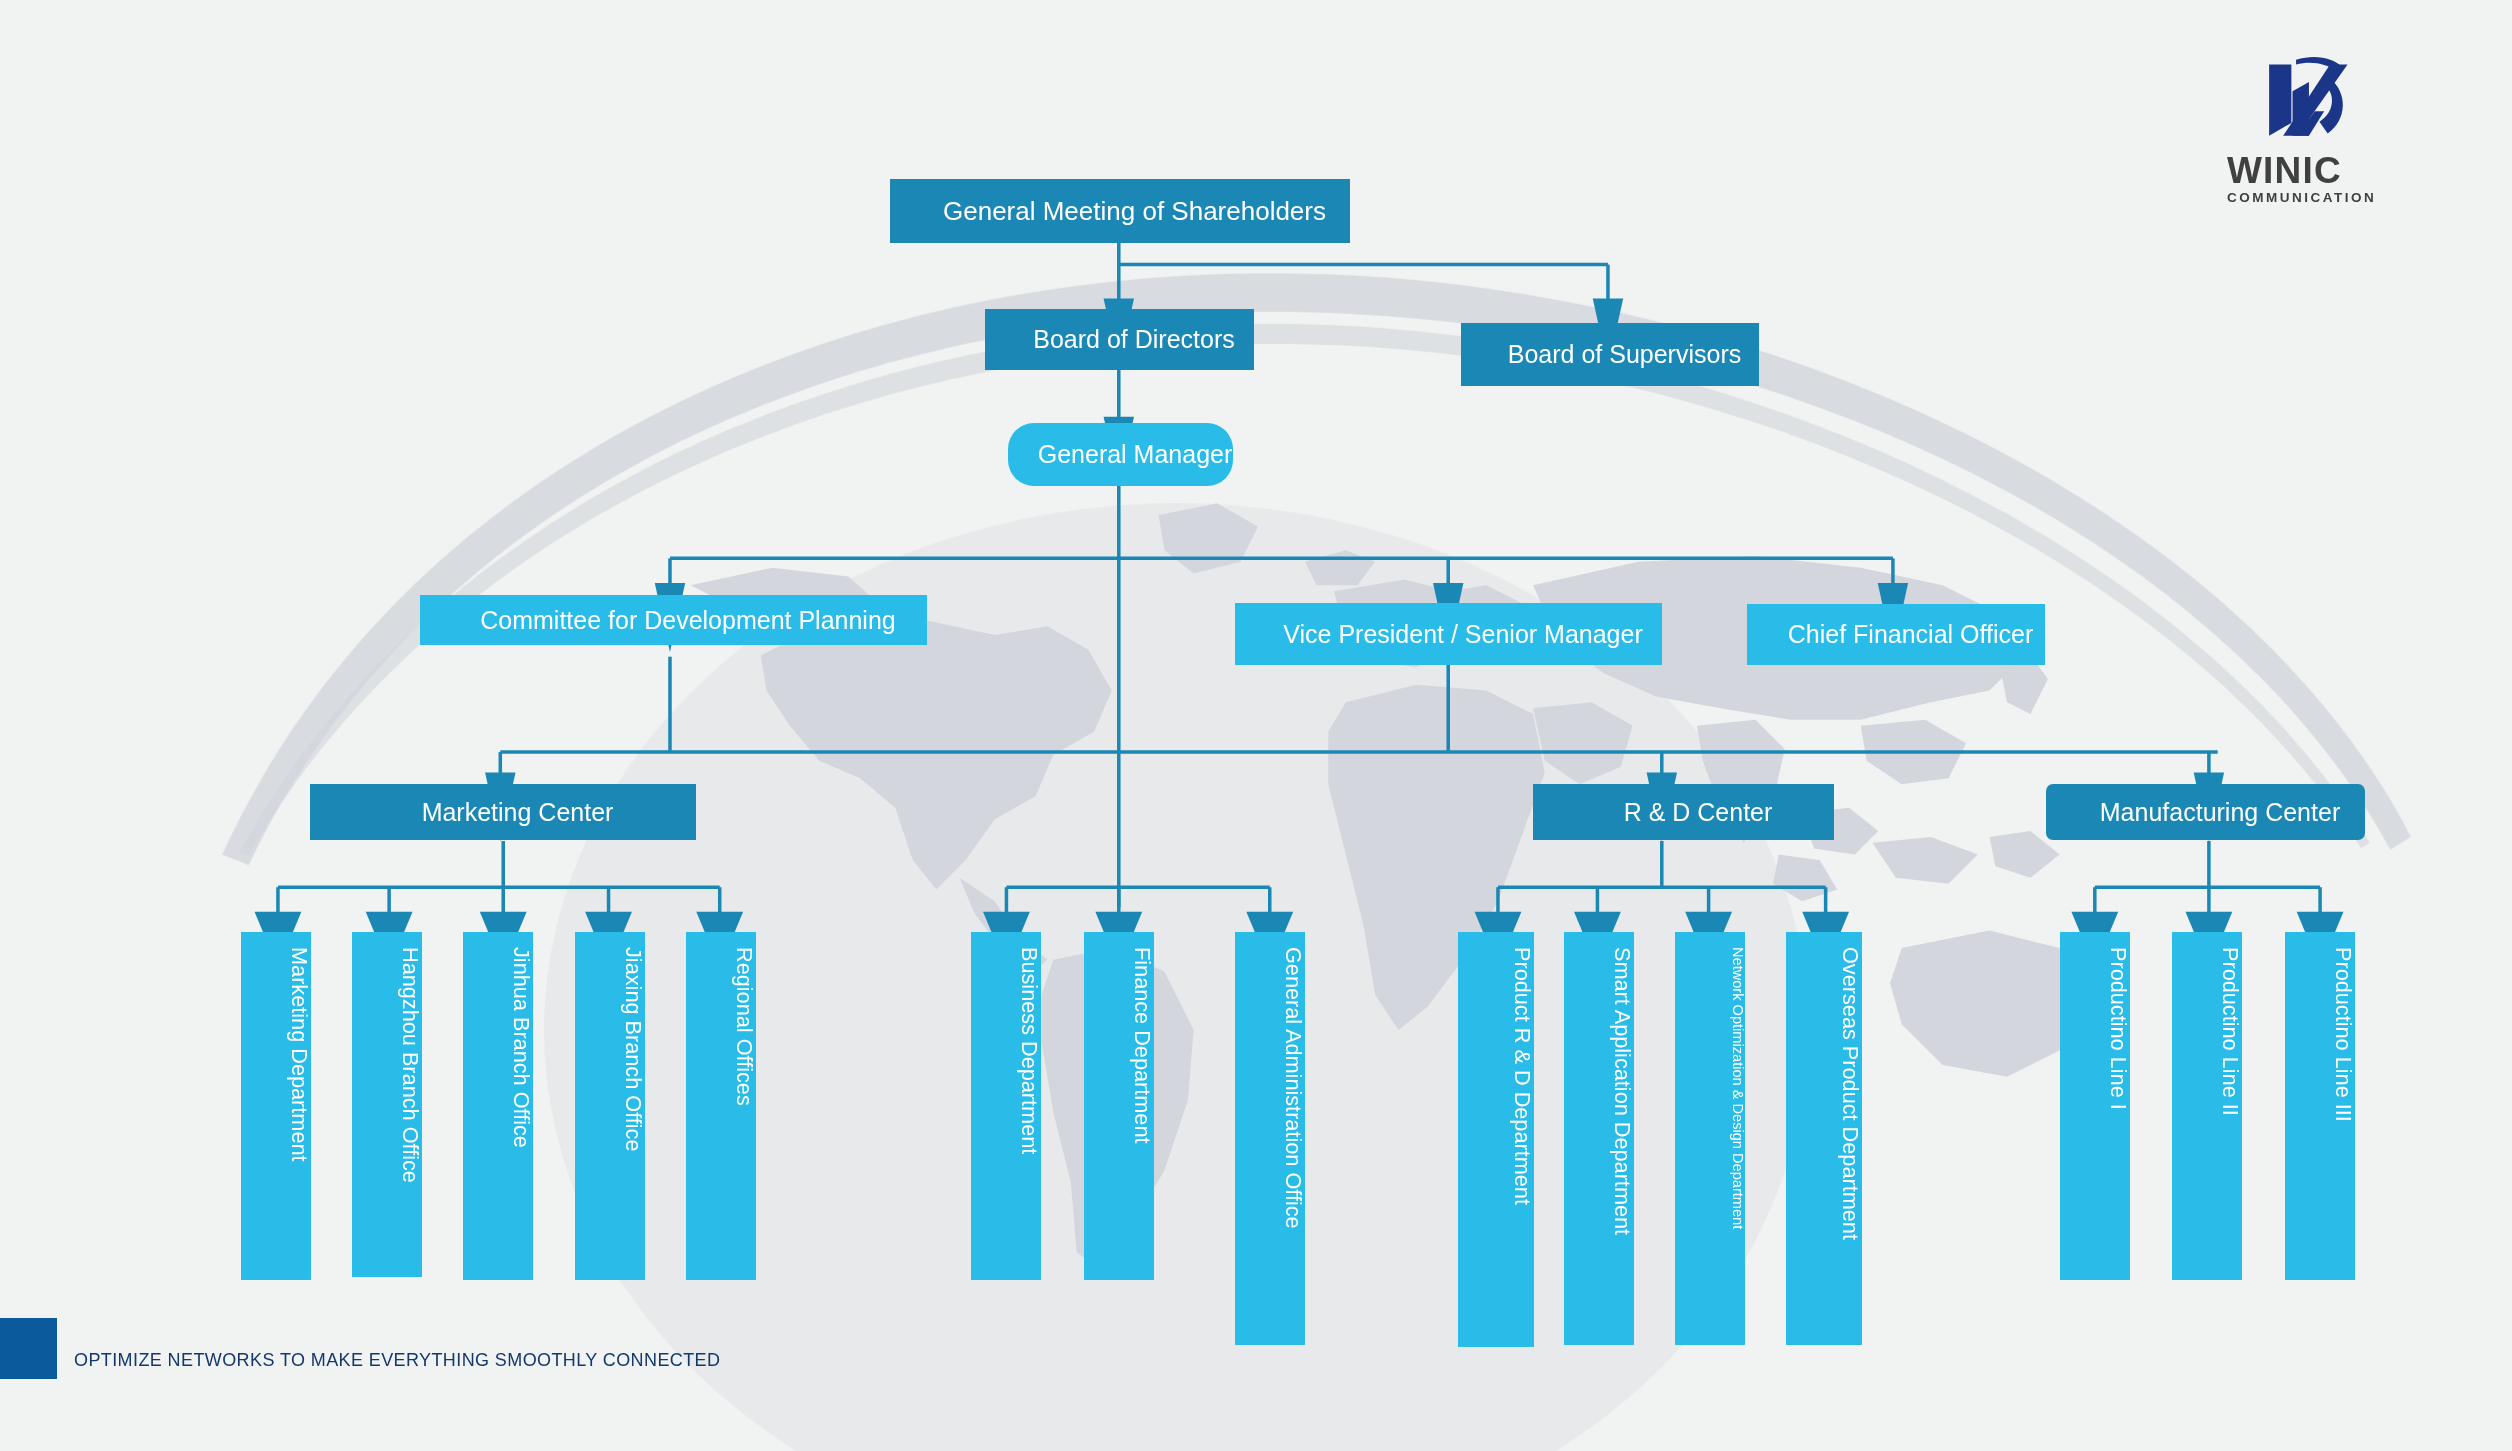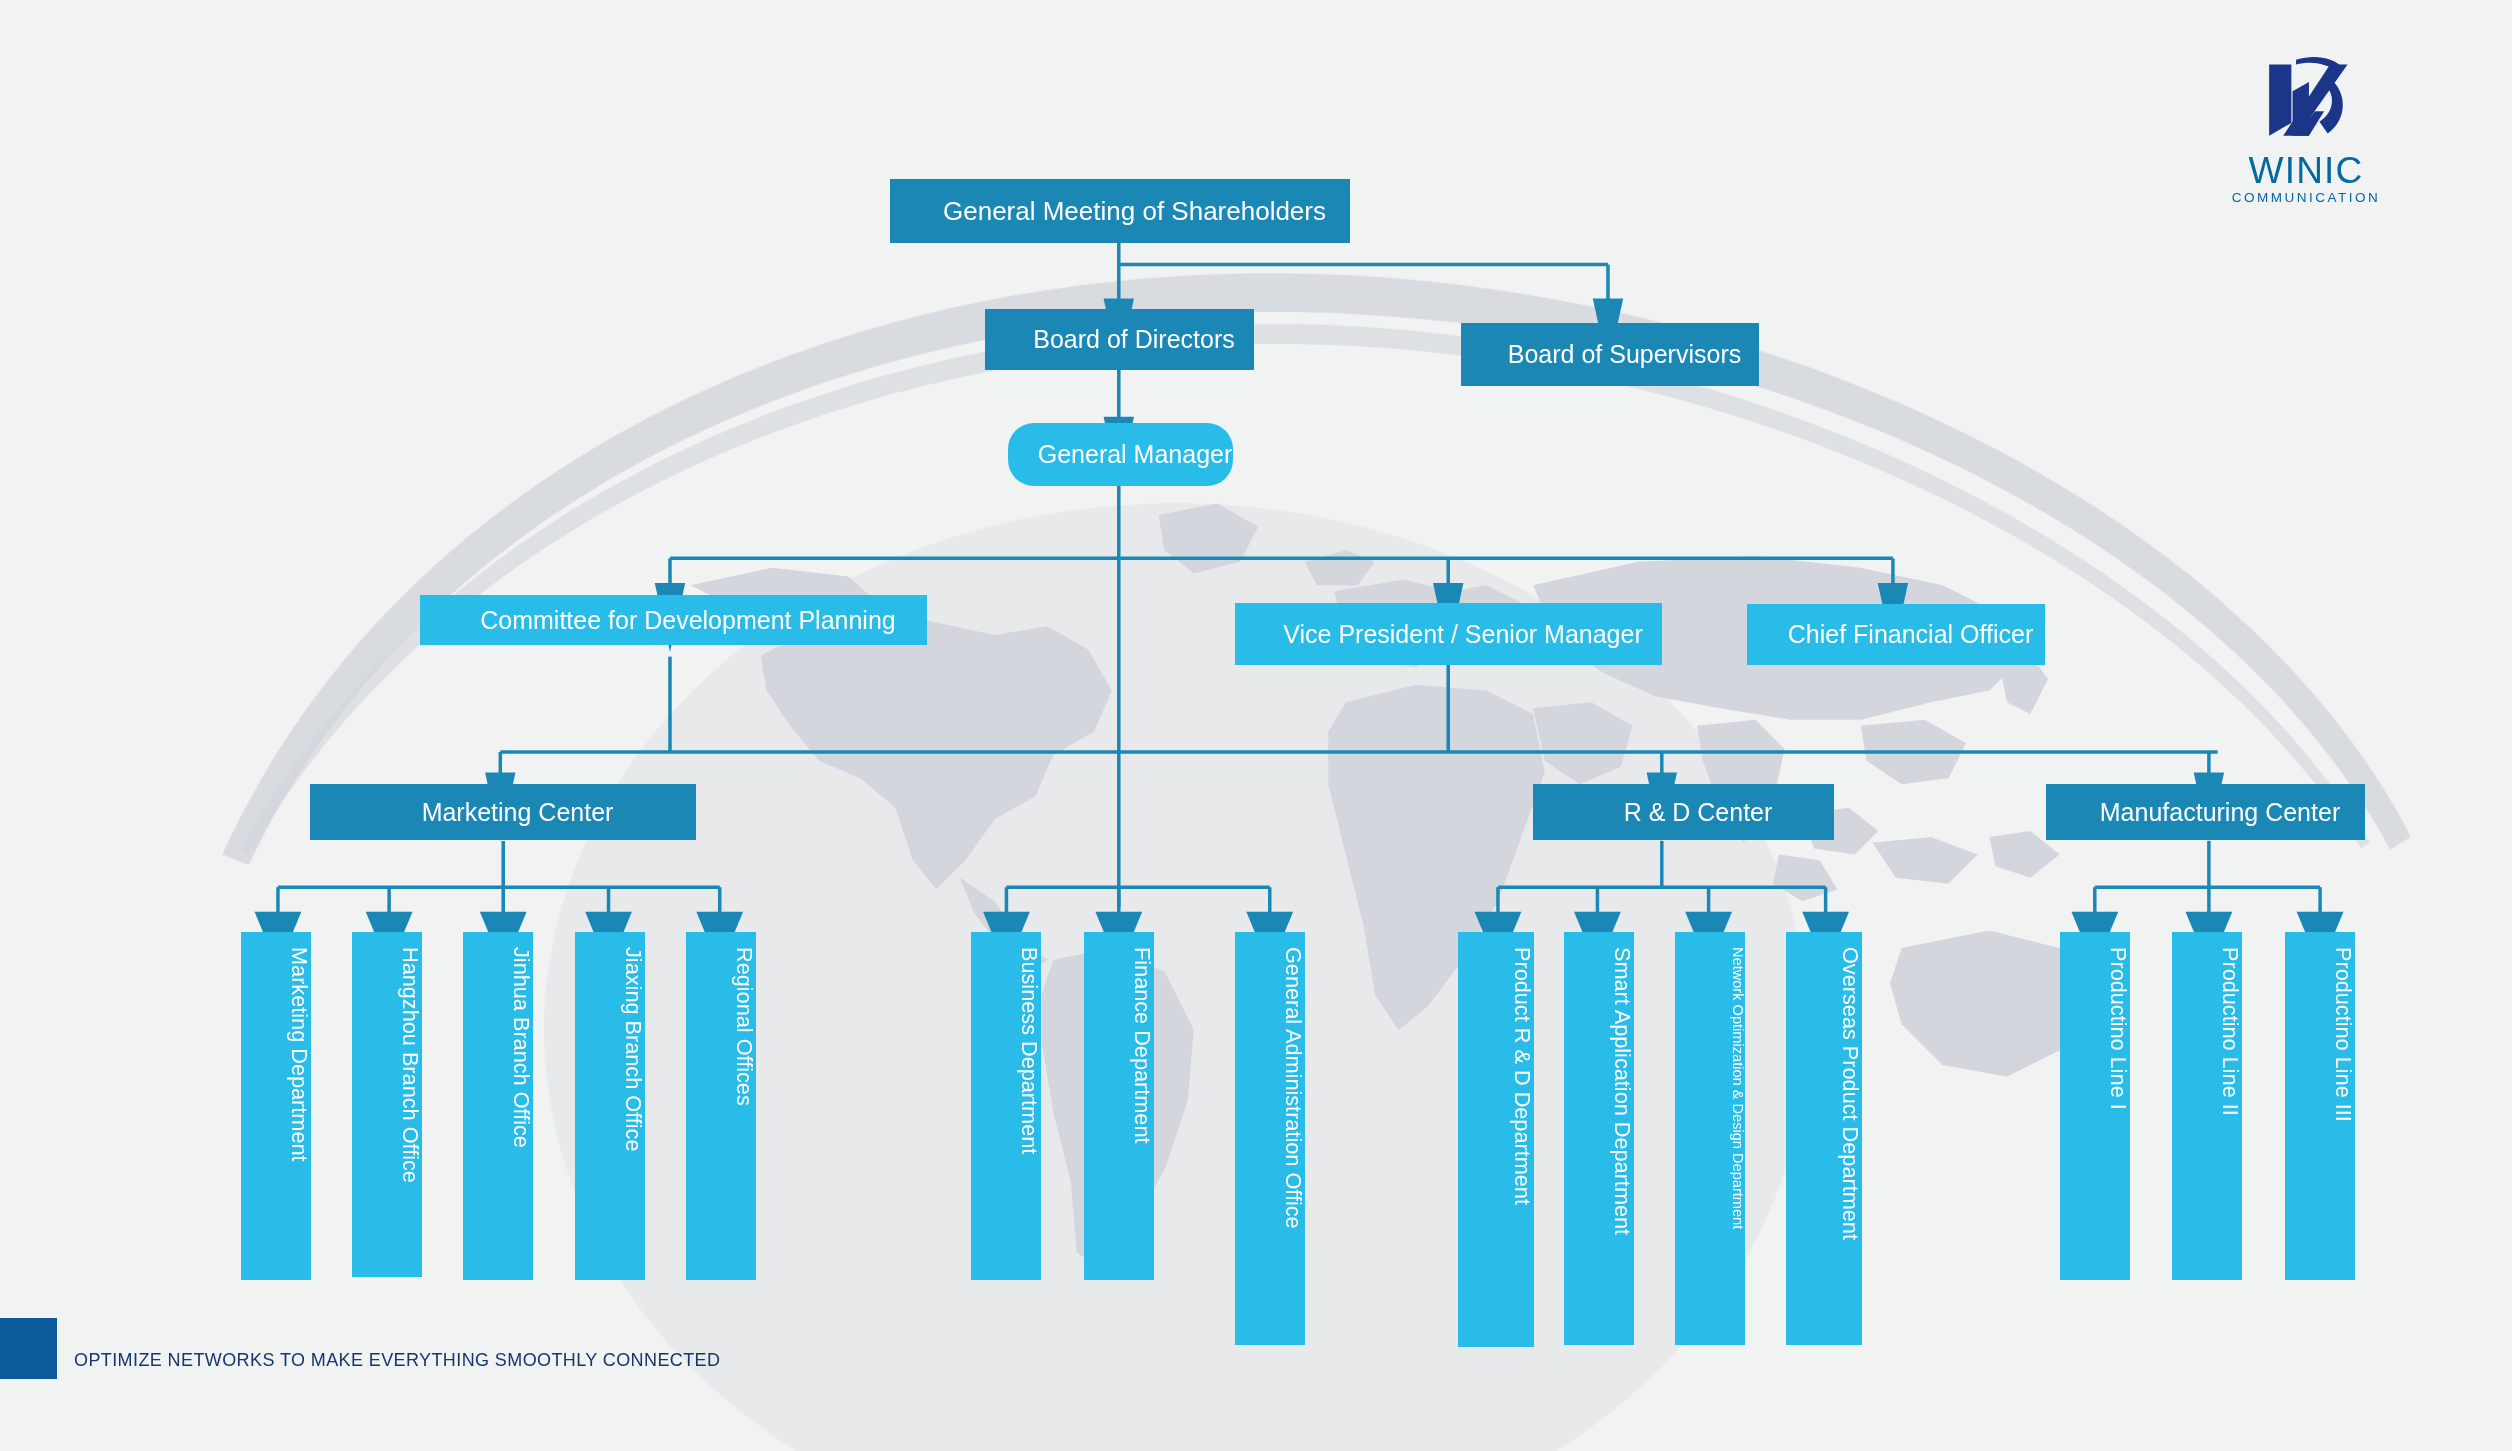--- a/index.html
+++ b/index.html
@@ -32,22 +32,22 @@
     writing-mode:vertical-rl;
     padding-top:15px;
     align-items:flex-start;
     justify-content:flex-start;
     white-space:nowrap;
   }
 
   
   #logo{position:absolute;z-index:4;}
   #logo .wordmark{
-    color:#0369a1;font-weight:normal;letter-spacing:1.2px;
-    text-align:center;
+    color:#404040;font-weight:bold;letter-spacing:1.2px;
+    text-align:left;
   }
   #logo .wn{font-size:37px;line-height:1;}
   #logo .cm{font-size:13.5px;letter-spacing:2.5px;line-height:1.4;}
 
   
   #footer-block{position:absolute;z-index:4;background:#0b5a9c;}
   #footer-text{
     position:absolute;z-index:4;color:#14386e;
     font-size:18px;letter-spacing:0.4px;white-space:nowrap;
     font-family:"Liberation Sans","DejaVu Sans",sans-serif;
@@ -229,21 +229,21 @@
   <div class="node dark" style="left:1461px;top:323px;width:298px;height:63px;font-size:25px;">Board of Supervisors</div>
 
   <div class="node light" style="left:1008px;top:423px;width:225px;height:63px;font-size:25px;border-radius:26px;">General Manager</div>
 
   <div class="node light" style="left:420px;top:595px;width:507px;height:50px;font-size:25px;">Committee for Development Planning</div>
   <div class="node light" style="left:1235px;top:603px;width:427px;height:62px;font-size:25px;">Vice President / Senior Manager</div>
   <div class="node light" style="left:1747px;top:604px;width:298px;height:61px;font-size:25px;">Chief Financial Officer</div>
 
   <div class="node dark" style="left:310px;top:784px;width:386px;height:56px;font-size:25px;">Marketing Center</div>
   <div class="node dark" style="left:1533px;top:784px;width:301px;height:56px;font-size:25px;">R &amp; D Center</div>
-  <div class="node dark" style="left:2046px;top:784px;width:319px;height:56px;font-size:25px;">Manufacturing Center</div>
+  <div class="node dark" style="left:2046px;top:784px;width:319px;height:56px;font-size:25px;border-radius:7px;">Manufacturing Center</div>
 
   <div class="node light vert" style="left:241px;top:932px;width:70px;height:348px;font-size:21.7px;">Marketing Department</div>
   <div class="node light vert" style="left:352px;top:932px;width:70px;height:345px;font-size:21.7px;">Hangzhou Branch Office</div>
   <div class="node light vert" style="left:463px;top:932px;width:70px;height:348px;font-size:21.7px;">Jinhua Branch Office</div>
   <div class="node light vert" style="left:575px;top:932px;width:70px;height:348px;font-size:21.7px;">Jiaxing Branch Office</div>
   <div class="node light vert" style="left:686px;top:932px;width:70px;height:348px;font-size:21.7px;">Regional Offices</div>
 
   <div class="node light vert" style="left:971px;top:932px;width:70px;height:348px;font-size:21.7px;">Business Department</div>
   <div class="node light vert" style="left:1084px;top:932px;width:70px;height:348px;font-size:21.7px;">Finance Department</div>
   <div class="node light vert" style="left:1235px;top:932px;width:70px;height:413px;font-size:21.7px;">General Administration Office</div>

